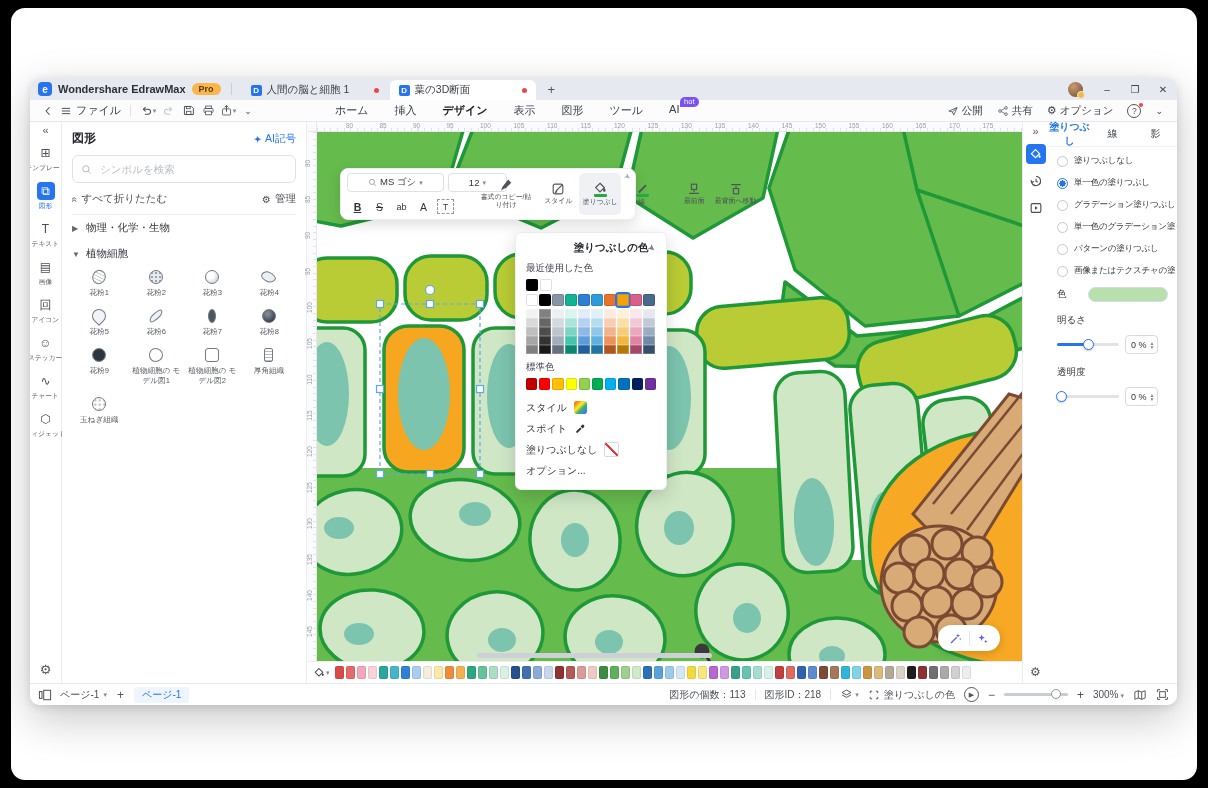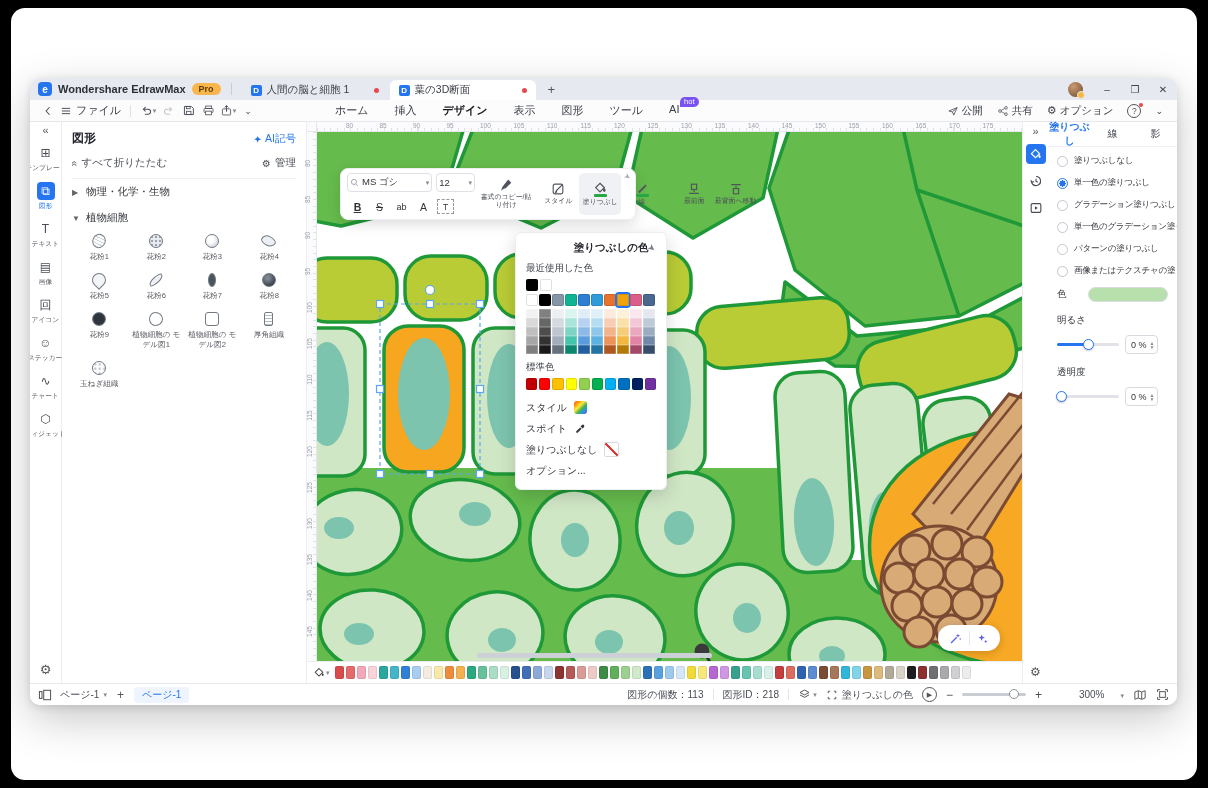--- a/index.html
+++ b/index.html
@@ -91,21 +91,21 @@
   .chips{display:flex;gap:2px;overflow:hidden;}
   .chip{width:9px;height:13px;border-radius:2px;flex:0 0 auto;box-shadow:inset 0 0 0 1px rgba(0,0,0,.08);}
   
   .ai-pill{position:absolute;right:22px;bottom:32px;width:62px;height:26px;background:#fff;border-radius:14px;box-shadow:0 2px 8px rgba(0,0,0,.18);display:flex;align-items:center;justify-content:center;gap:0;z-index:6;}
   .ai-pill .pbtn{width:26px;display:flex;align-items:center;justify-content:center;font-size:13px;color:#5a5df0;}
   .ai-pill .pdiv{width:1px;height:14px;background:#e4e5ea;}
   
   .ftb{position:absolute;left:33px;top:46px;width:296px;height:52px;background:#fff;border:1px solid #eceef2;border-radius:8px;box-shadow:0 4px 14px rgba(0,0,0,.14);display:flex;align-items:stretch;padding:4px 6px;box-sizing:border-box;z-index:10;}
   .ftb-col{display:flex;flex-direction:column;justify-content:space-between;width:128px;}
   .ftb-row{display:flex;align-items:center;gap:4px;}
-  .combo{border:1px solid #dfe1e7;border-radius:4px;height:17px;display:flex;align-items:center;font-size:9.5px;color:#333;padding:0 2px;gap:3px;}
+  .combo{border:1px solid #dfe1e7;border-radius:4px;height:17px;display:flex;align-items:center;font-size:9.5px;color:#333;padding:0 20px;gap:3px;}
   .combo .cv{white-space:nowrap;overflow:hidden;}
   .dna{color:#888;font-size:7px;}
   .fmt-icons{display:flex;align-items:center;gap:1px;}
   .fmt-btn{width:21px;height:17px;display:flex;align-items:center;justify-content:center;font-size:10.5px;color:#333;}
   .fmt-b{font-weight:bold;text-decoration:underline;}
   .fmt-s{text-decoration:line-through;}
   .fmt-t{border:1px dashed #999;font-size:8.5px;width:15px;height:13px;}
   .ftb-sep{width:1px;background:#ecedf1;margin:2px 5px;}
   .tool-btn{display:flex;flex-direction:column;align-items:center;justify-content:center;gap:1px;padding:1px 4px;border-radius:5px;min-width:34px;}
   .tool-btn.active{background:#f0f1f5;}
@@ -325,20 +325,27 @@
     <div class="rail-gear">⚙</div>
   </div>
 
   <div class="panel">
     <div class="panel-head">
       <div class="panel-title">図形</div>
       <div class="ai-link">
           <span>✦</span>
           <span>AI記号</span>
         </div>
+    </div>
+    <div class="search">
+      <svg width="11" height="11" viewBox="0 0 16 16">
+          <circle cx="7" cy="7" r="4.5" stroke="#b0b4bc" stroke-width="1.4" fill="none"></circle>
+          <path d="M10.5 10.5 L14 14" stroke="#b0b4bc" stroke-width="1.4"></path>
+        </svg>
+      <input placeholder="シンボルを検索" style="">
     </div>
     <div class="fold-row">
       <div class="fold-left">
           <span class="chev-up2">«</span>
           <span>すべて折りたたむ</span>
         </div>
       <div class="manage">
           <span style="font-size:10px;">⚙</span>
           <span>管理</span>
         </div>
@@ -1033,21 +1040,21 @@
             <path d="M3 5.5 V3 h2.5 M10.5 3 H13 v2.5 M13 10.5 V13 h-2.5 M5.5 13 H3 v-2.5" fill="none" stroke="#555" stroke-width="1.3"></path>
           </svg>
         <span>塗りつぶしの色</span>
       </span>
       <span class="playc">▶</span>
       <span style="font-size:12px;">−</span>
       <div class="zoom-slider">
           <div class="zthumb"></div>
         </div>
       <span style="font-size:12px;">+</span>
-      <span style="display:flex;align-items:flex-end;gap:16px;margin-left:28px;">
+      <span style="display:flex;align-items:flex-end;gap:2px;">
           <span>300%</span>
           <span class="dna">▾</span>
         </span>
       <svg width="14" height="12" viewBox="0 0 16 14">
           <path d="M2 3.5 L6 2 L10 3.5 L14 2 V10.5 L10 12 L6 10.5 L2 12 Z M6 2 V10.5 M10 3.5 V12" fill="none" stroke="#555" stroke-width="1.1"></path>
         </svg>
       <svg width="13" height="13" viewBox="0 0 16 16">
           <rect x="4.5" y="4.5" width="7" height="7" fill="none" stroke="#555" stroke-width="1.2"></rect>
           <path d="M2 5 V2 h3 M11 2 h3 v3 M14 11 v3 h-3 M5 14 H2 v-3" fill="none" stroke="#555" stroke-width="1.2"></path>
         </svg>

